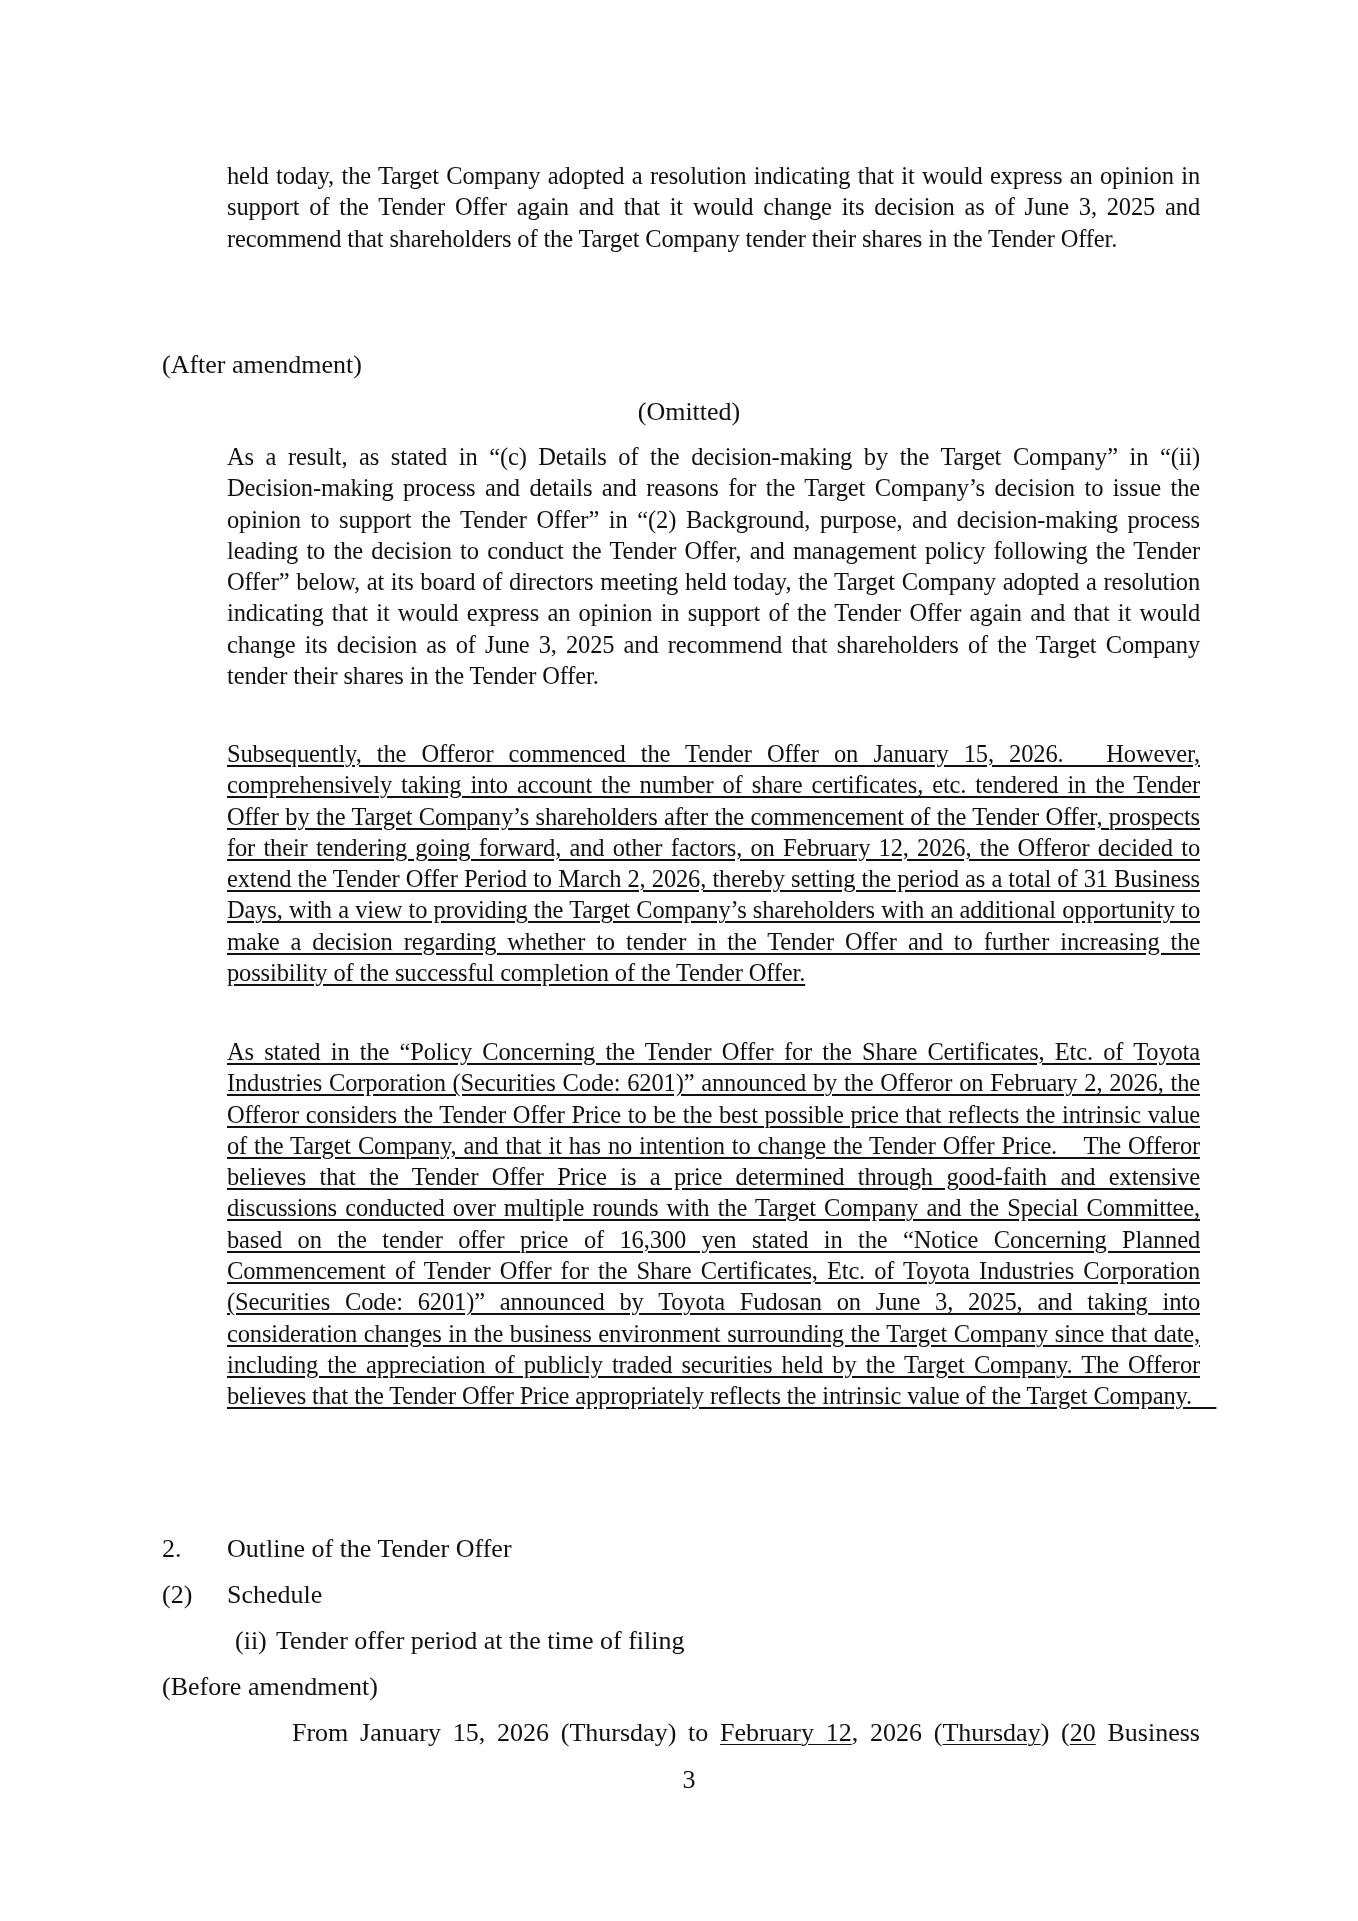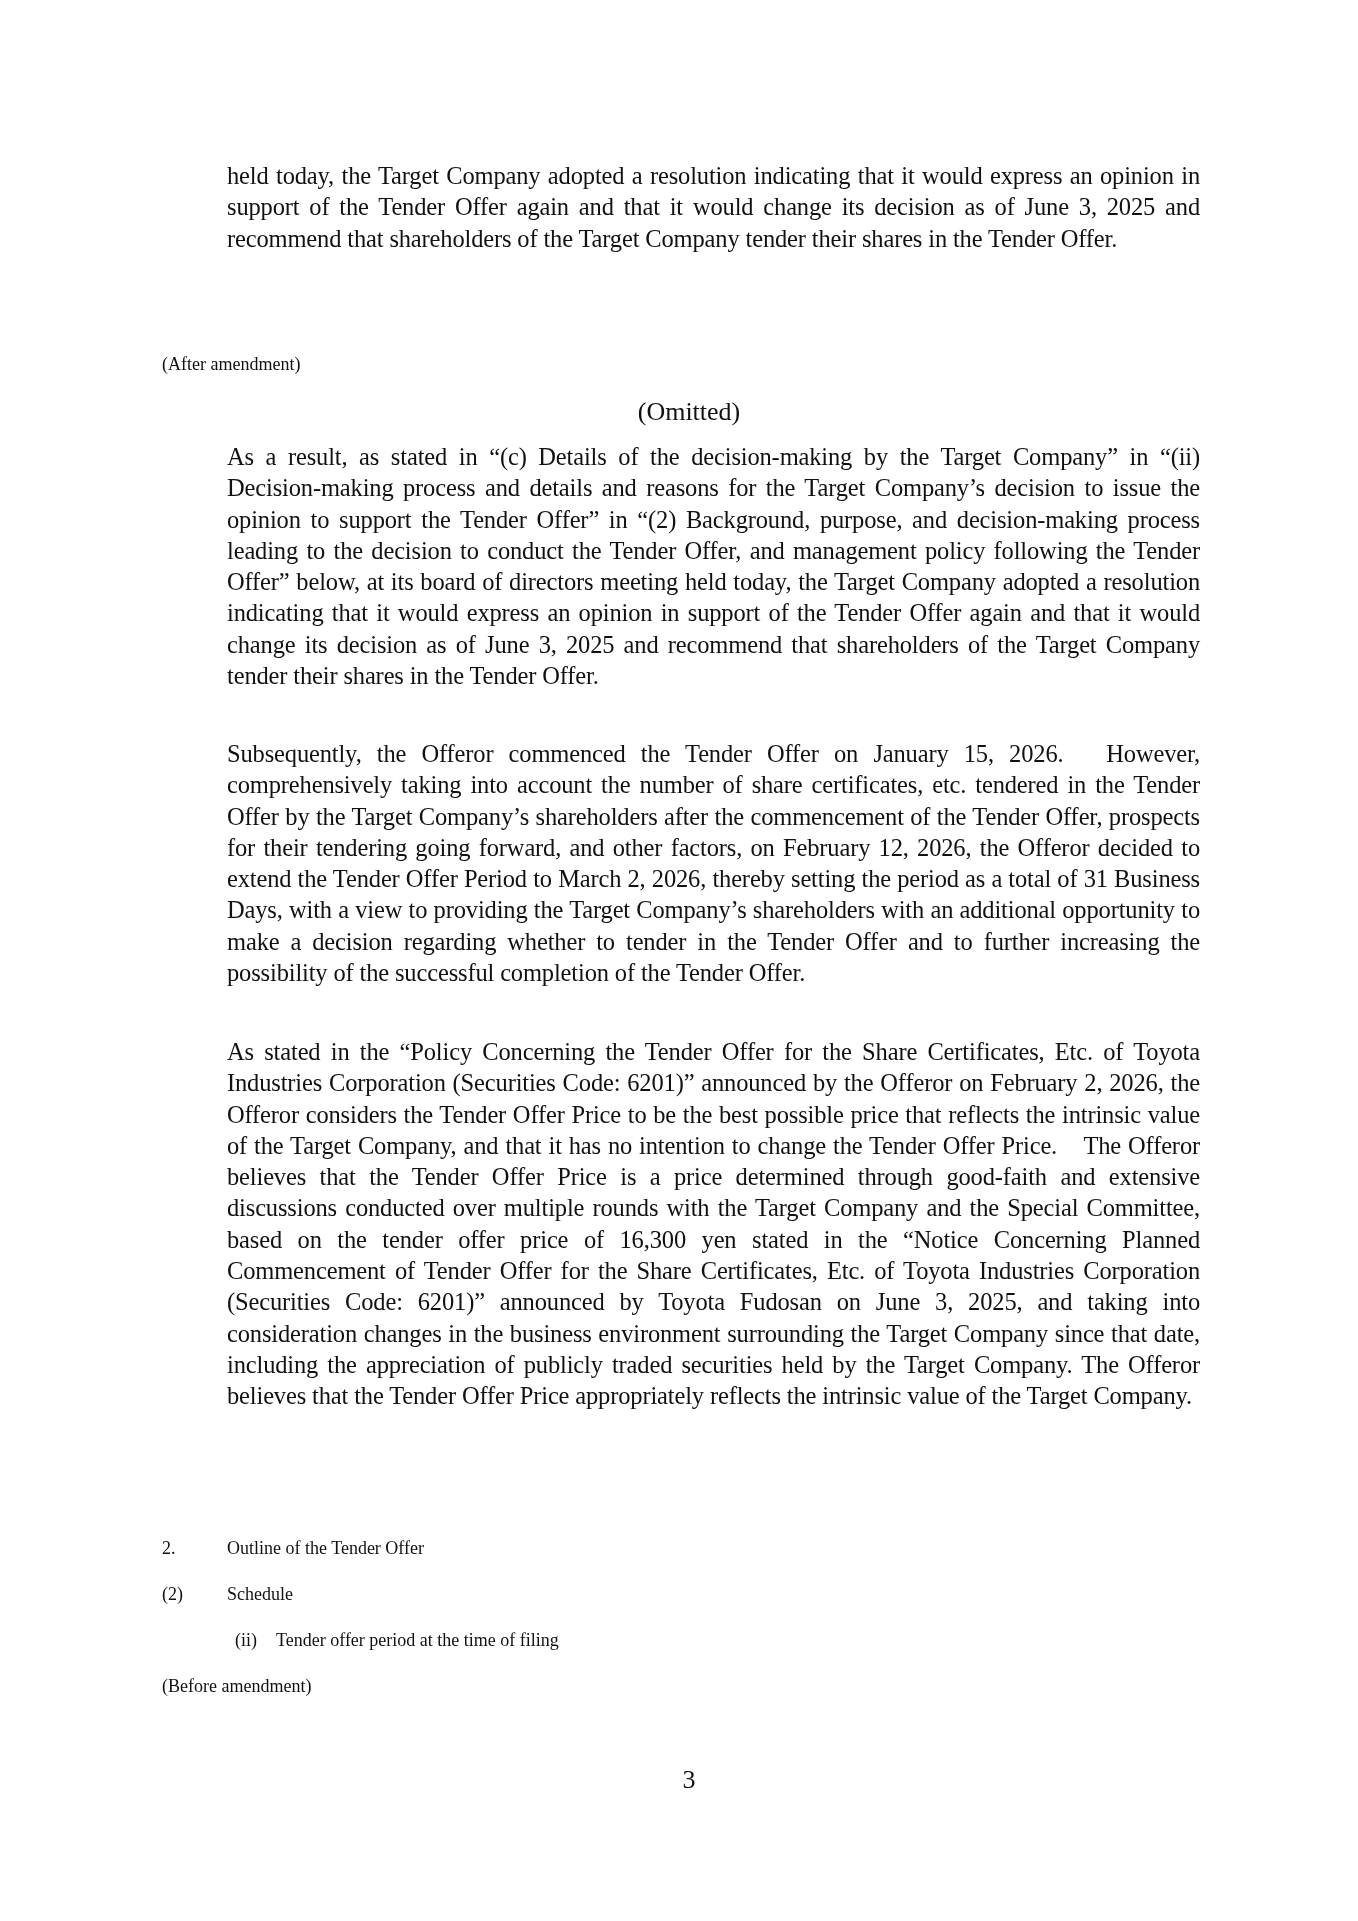--- a/index.html
+++ b/index.html
@@ -1,22 +1,22 @@
 <!DOCTYPE html>
 <html><head>
   <meta charset="utf-8">
   <style>
     html, body { margin: 0; padding: 0; background: #ffffff; }
     body { width: 1358px; height: 1921px; position: relative; overflow: hidden;
            font-family: "Liberation Serif", "DejaVu Serif", serif; color: #111111; }
     .page { position: absolute; left: 0; top: 0; width: 1358px; height: 1691px; }
     .para { position: absolute; left: 227px; width: 973px; font-size: 24.5px; line-height: 31.3px;
             text-align: justify; text-align-last: left; margin: 0; letter-spacing: -0.15px; }
-    .para.ul { text-decoration-thickness: 1.5px; text-underline-offset: 3px; }
-    .label { position: absolute; font-size: 18px; line-height: 31px; margin: 0; white-space: nowrap; }
+    .para.ul { text-decoration: underline; text-decoration-thickness: 1.5px; text-underline-offset: 3px; }
+    .label { position: absolute; font-size: 26px; line-height: 31px; margin: 0; white-space: nowrap; }
     .center { position: absolute; left: 0; width: 1358px; text-align: center; font-size: 26px; line-height: 31px; margin: 0; }
     .u { text-decoration: underline; text-decoration-thickness: 1.4px; text-underline-offset: 3px; }
   </style>
 </head>
 <body>
 
 <div class="page">
 
   <p class="para" style="top:160px;">held today, the Target Company adopted a resolution indicating that it would express an opinion in support of the Tender Offer again and that it would change its decision as of June 3, 2025 and recommend that shareholders of the Target Company tender their shares in the Tender Offer.</p>
 
@@ -34,16 +34,17 @@
   <p class="label" style="left:227px; top:1533px;text-align:right;">Outline of the Tender Offer</p>
 
   <p class="label" style="left:162px; top:1579px;">(2)</p>
   <p class="label" style="left:227px; top:1579px;">Schedule</p>
 
   <p class="label" style="left:227px; top:1625px;margin-left:8px;">(ii)</p>
   <p class="label" style="left:276px; top:1625px;">Tender offer period at the time of filing</p>
 
   <p class="label" style="left:162px; top:1671px;">(Before amendment)</p>
 
+  <p class="label" style="left:292px; top:1717px; width:908px; text-align:justify; text-align-last:justify;"><span>From January 15, 2026 (Thursday) to </span><span class="u">February 12</span><span>, 2026 (</span><span class="u">Thursday</span><span>) (</span><span class="u">20</span><span> Business</span></p>
 
   <p class="center" style="top:1764px; padding-left:20px; box-sizing:border-box;">3</p>
 
 </div>
 
 </body></html>

